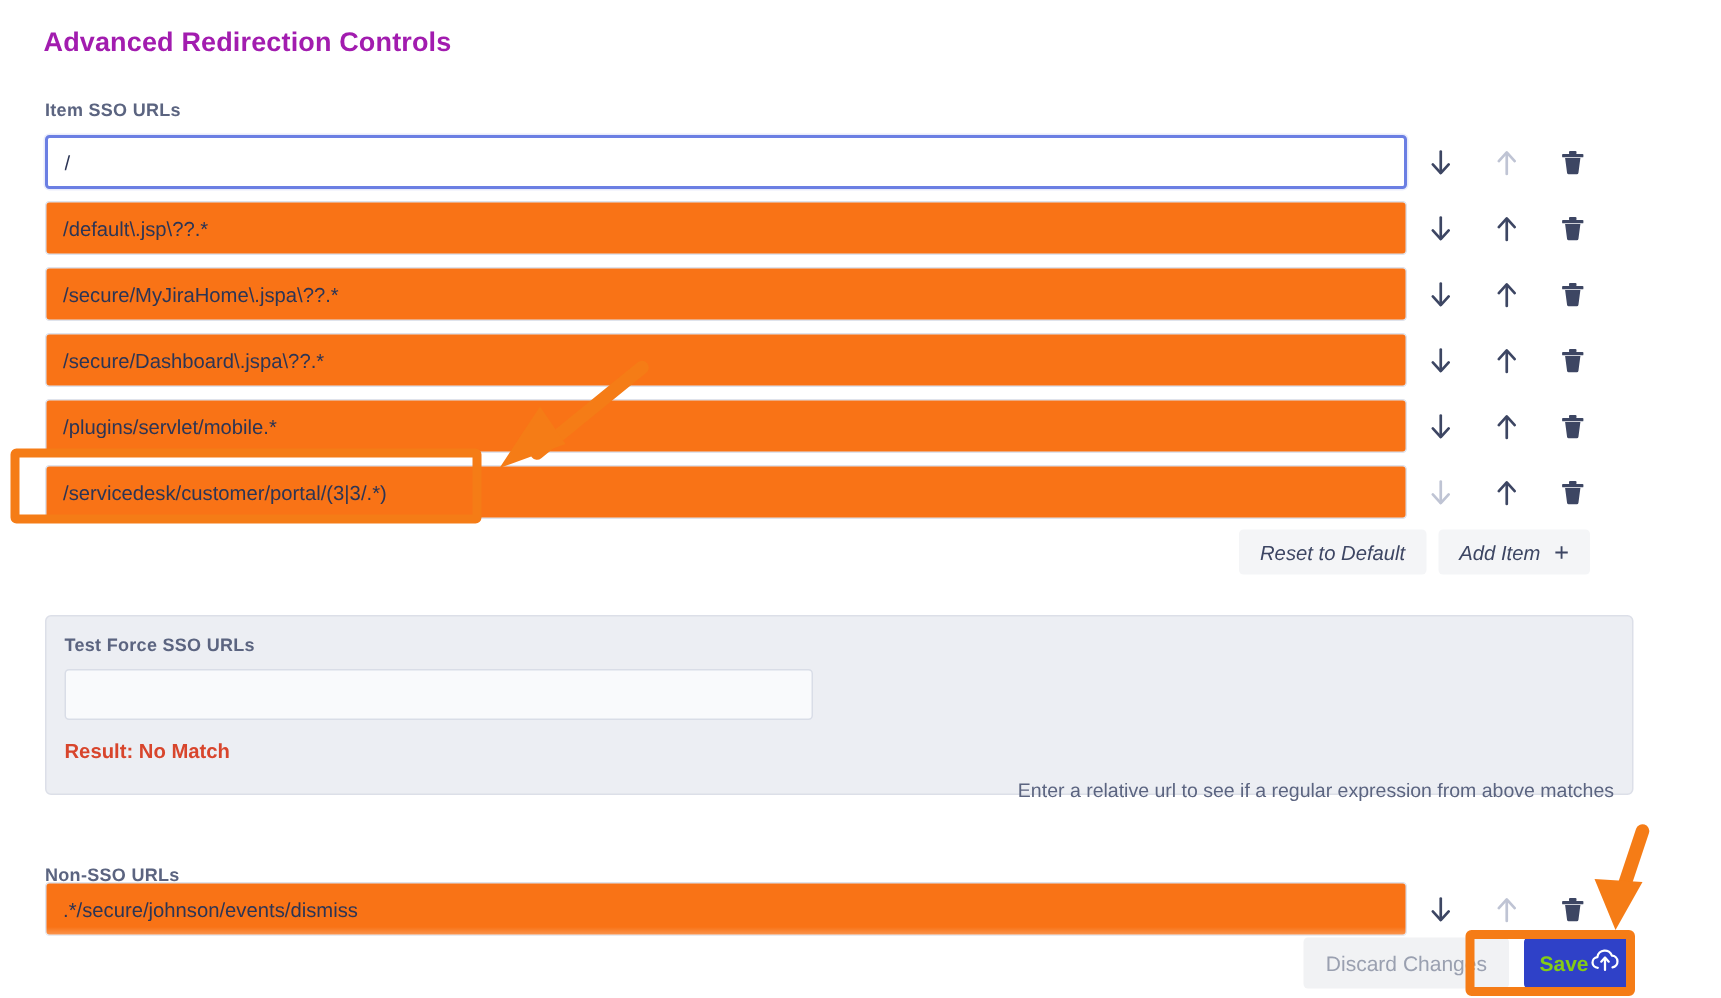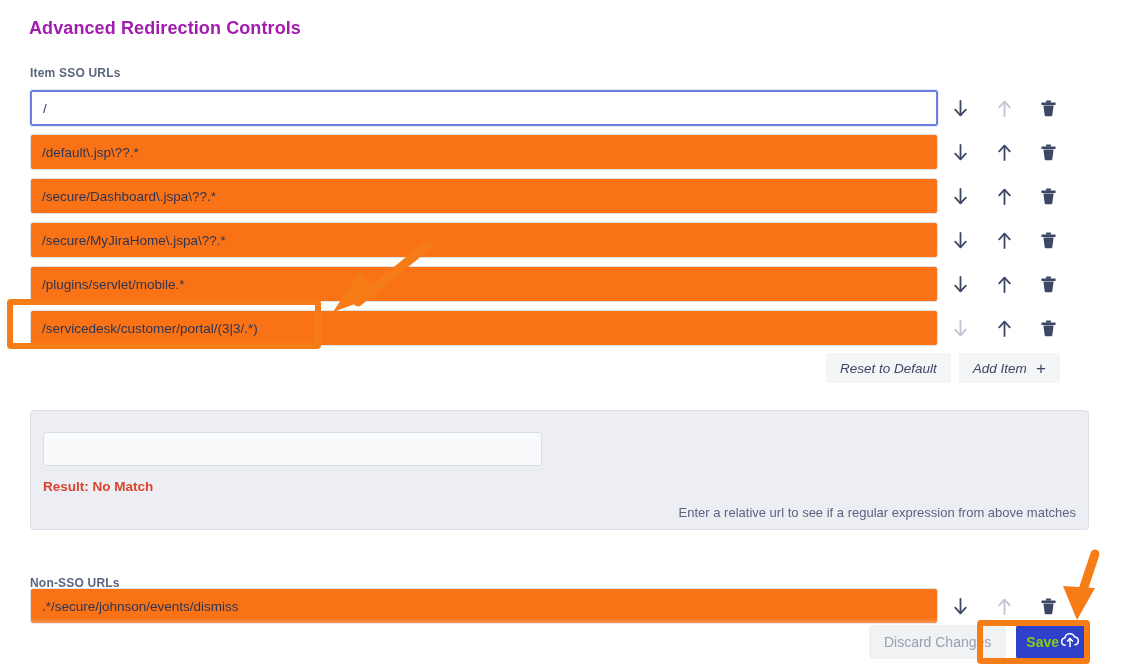--- a/index.html
+++ b/index.html
@@ -303,21 +303,21 @@
               <svg width="17" height="19" viewBox="0 0 17 19">
                 <rect x="1.4" y="3.6" width="14.2" height="2.3" rx="0.6" fill="#3d4663"></rect>
                 <rect x="6" y="1.6" width="5" height="2.2" rx="0.7" fill="#3d4663"></rect>
                 <path d="M3.4 6.4 L13.6 6.4 L12.3 16.2 Q12.2 17.2 11.2 17.2 L5.8 17.2 Q4.8 17.2 4.7 16.2 Z" fill="#3d4663"></path>
               </svg>
             </span>
           </button>
         </div>
       </div>
       <div class="url-row">
-        <input type="text" class="url-input" value="/secure/Dashboard\.jspa\??.*" style="">
+        <input type="text" class="url-input" value="/secure/MyJiraHome\.jspa\??.*" style="">
         <div class="row-actions">
           <button class="icon-btn">
             <span>
               <svg width="17" height="19" viewBox="0 0 17 19">
                 <path d="M8.5 2 L8.5 16" stroke="#3d4663" stroke-width="1.8" stroke-linecap="round" fill="none"></path>
                 <path d="M3.2 10.6 L8.5 16.4 L13.8 10.6" stroke="#3d4663" stroke-width="1.8" stroke-linecap="round" stroke-linejoin="round" fill="none"></path>
               </svg>
             </span>
           </button>
           <button class="icon-btn">
@@ -333,21 +333,21 @@
               <svg width="17" height="19" viewBox="0 0 17 19">
                 <rect x="1.4" y="3.6" width="14.2" height="2.3" rx="0.6" fill="#3d4663"></rect>
                 <rect x="6" y="1.6" width="5" height="2.2" rx="0.7" fill="#3d4663"></rect>
                 <path d="M3.4 6.4 L13.6 6.4 L12.3 16.2 Q12.2 17.2 11.2 17.2 L5.8 17.2 Q4.8 17.2 4.7 16.2 Z" fill="#3d4663"></path>
               </svg>
             </span>
           </button>
         </div>
       </div>
       <div class="url-row">
-        <input type="text" class="url-input" value="/secure/MyJiraHome\.jspa\??.*" style="">
+        <input type="text" class="url-input" value="/secure/Dashboard\.jspa\??.*" style="">
         <div class="row-actions">
           <button class="icon-btn">
             <span>
               <svg width="17" height="19" viewBox="0 0 17 19">
                 <path d="M8.5 2 L8.5 16" stroke="#3d4663" stroke-width="1.8" stroke-linecap="round" fill="none"></path>
                 <path d="M3.2 10.6 L8.5 16.4 L13.8 10.6" stroke="#3d4663" stroke-width="1.8" stroke-linecap="round" stroke-linejoin="round" fill="none"></path>
               </svg>
             </span>
           </button>
           <button class="icon-btn">
@@ -436,20 +436,21 @@
     <button class="ghost-btn">
       <span>Reset to Default</span>
     </button>
     <button class="ghost-btn">
       <span>Add Item</span>
       <span class="plus">+</span>
     </button>
   </div>
 
   <div class="test-panel">
+    <div class="test-label">Test Force SSO URLs</div>
     <input class="test-input" type="text" value="" style="">
     <div class="test-result">Result: No Match</div>
     <div class="test-hint">Enter a relative url to see if a regular expression from above matches</div>
   </div>
 
   <div class="field-label" id="nonsso-label">Non-SSO URLs</div>
   <div class="nonsso-rows" id="nonsso-rows">
       <div class="url-row">
         <input type="text" class="url-input" value=".*/secure/johnson/events/dismiss" style="">
         <div class="row-actions">

